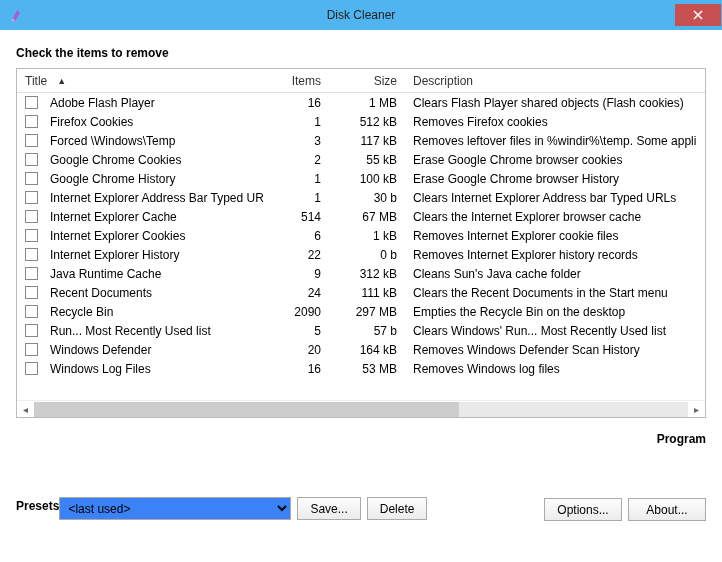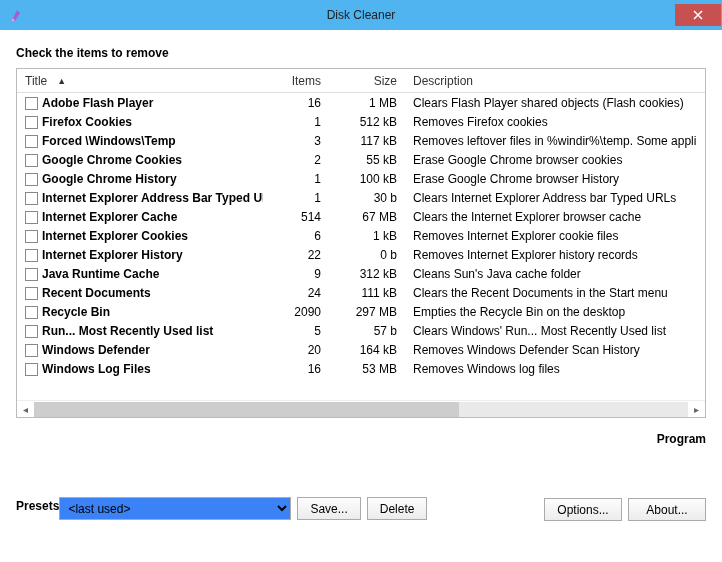--- a/index.html
+++ b/index.html
@@ -15,21 +15,21 @@
 .thead { display: flex; height: 24px; border-bottom: 1px solid #ddd; background: #fff; font-size: 12px; color: #333; }
 .thead .col { padding: 4px 8px; display: flex; align-items: center; }
 .col-title { width: 246px; }
 .col-items { width: 66px; justify-content: flex-end; text-align: right; }
 .col-size { width: 76px; justify-content: flex-end; text-align: right; }
 .col-desc { flex: 1; }
 .sort-ind { margin-left: 10px; font-size: 9px; }
 .tbody { flex: 1; overflow: hidden; }
 .row { display: flex; height: 19px; align-items: center; font-size: 12px; color: #000; }
 .row .col { padding: 0 8px; white-space: nowrap; overflow: hidden; }
-.row .col-title { display: flex; align-items: flex-end; gap: 4px; font-weight: bold; }
+.row .col-title { display: flex; align-items: flex-start; gap: 12px; }
 .chk { width: 13px; height: 13px; border: 1px solid #888; background: #fff; flex-shrink: 0; }
 .hscroll { height: 17px; display: flex; align-items: center; border-top: 1px solid #eee; }
 .hscroll .arrow { width: 17px; height: 17px; display: flex; align-items: center; justify-content: center; color: #666; font-size: 10px; }
 .hscroll .track { flex: 1; height: 15px; background: #e9e9e9; position: relative; }
 .hscroll .thumb { position: absolute; left: 0; top: 0; bottom: 0; width: 65%; background: #cdcdcd; }
 .row-controls { display: flex; align-items: flex-end; margin-top: 8px; gap: 8px; }
 .left-controls { display: flex; flex-direction: row; margin-top: 48px; }
 .right-controls { margin-left: auto; display: flex; flex-direction: column; align-items: flex-end; }
 .btn-row { display: flex; gap: 6px; margin-top: 4px; }
 select.preset { width: 232px; height: 23px; border: 1px solid #aaa; background: #3b82f6; font-size: 12px; padding: 0 4px; }

